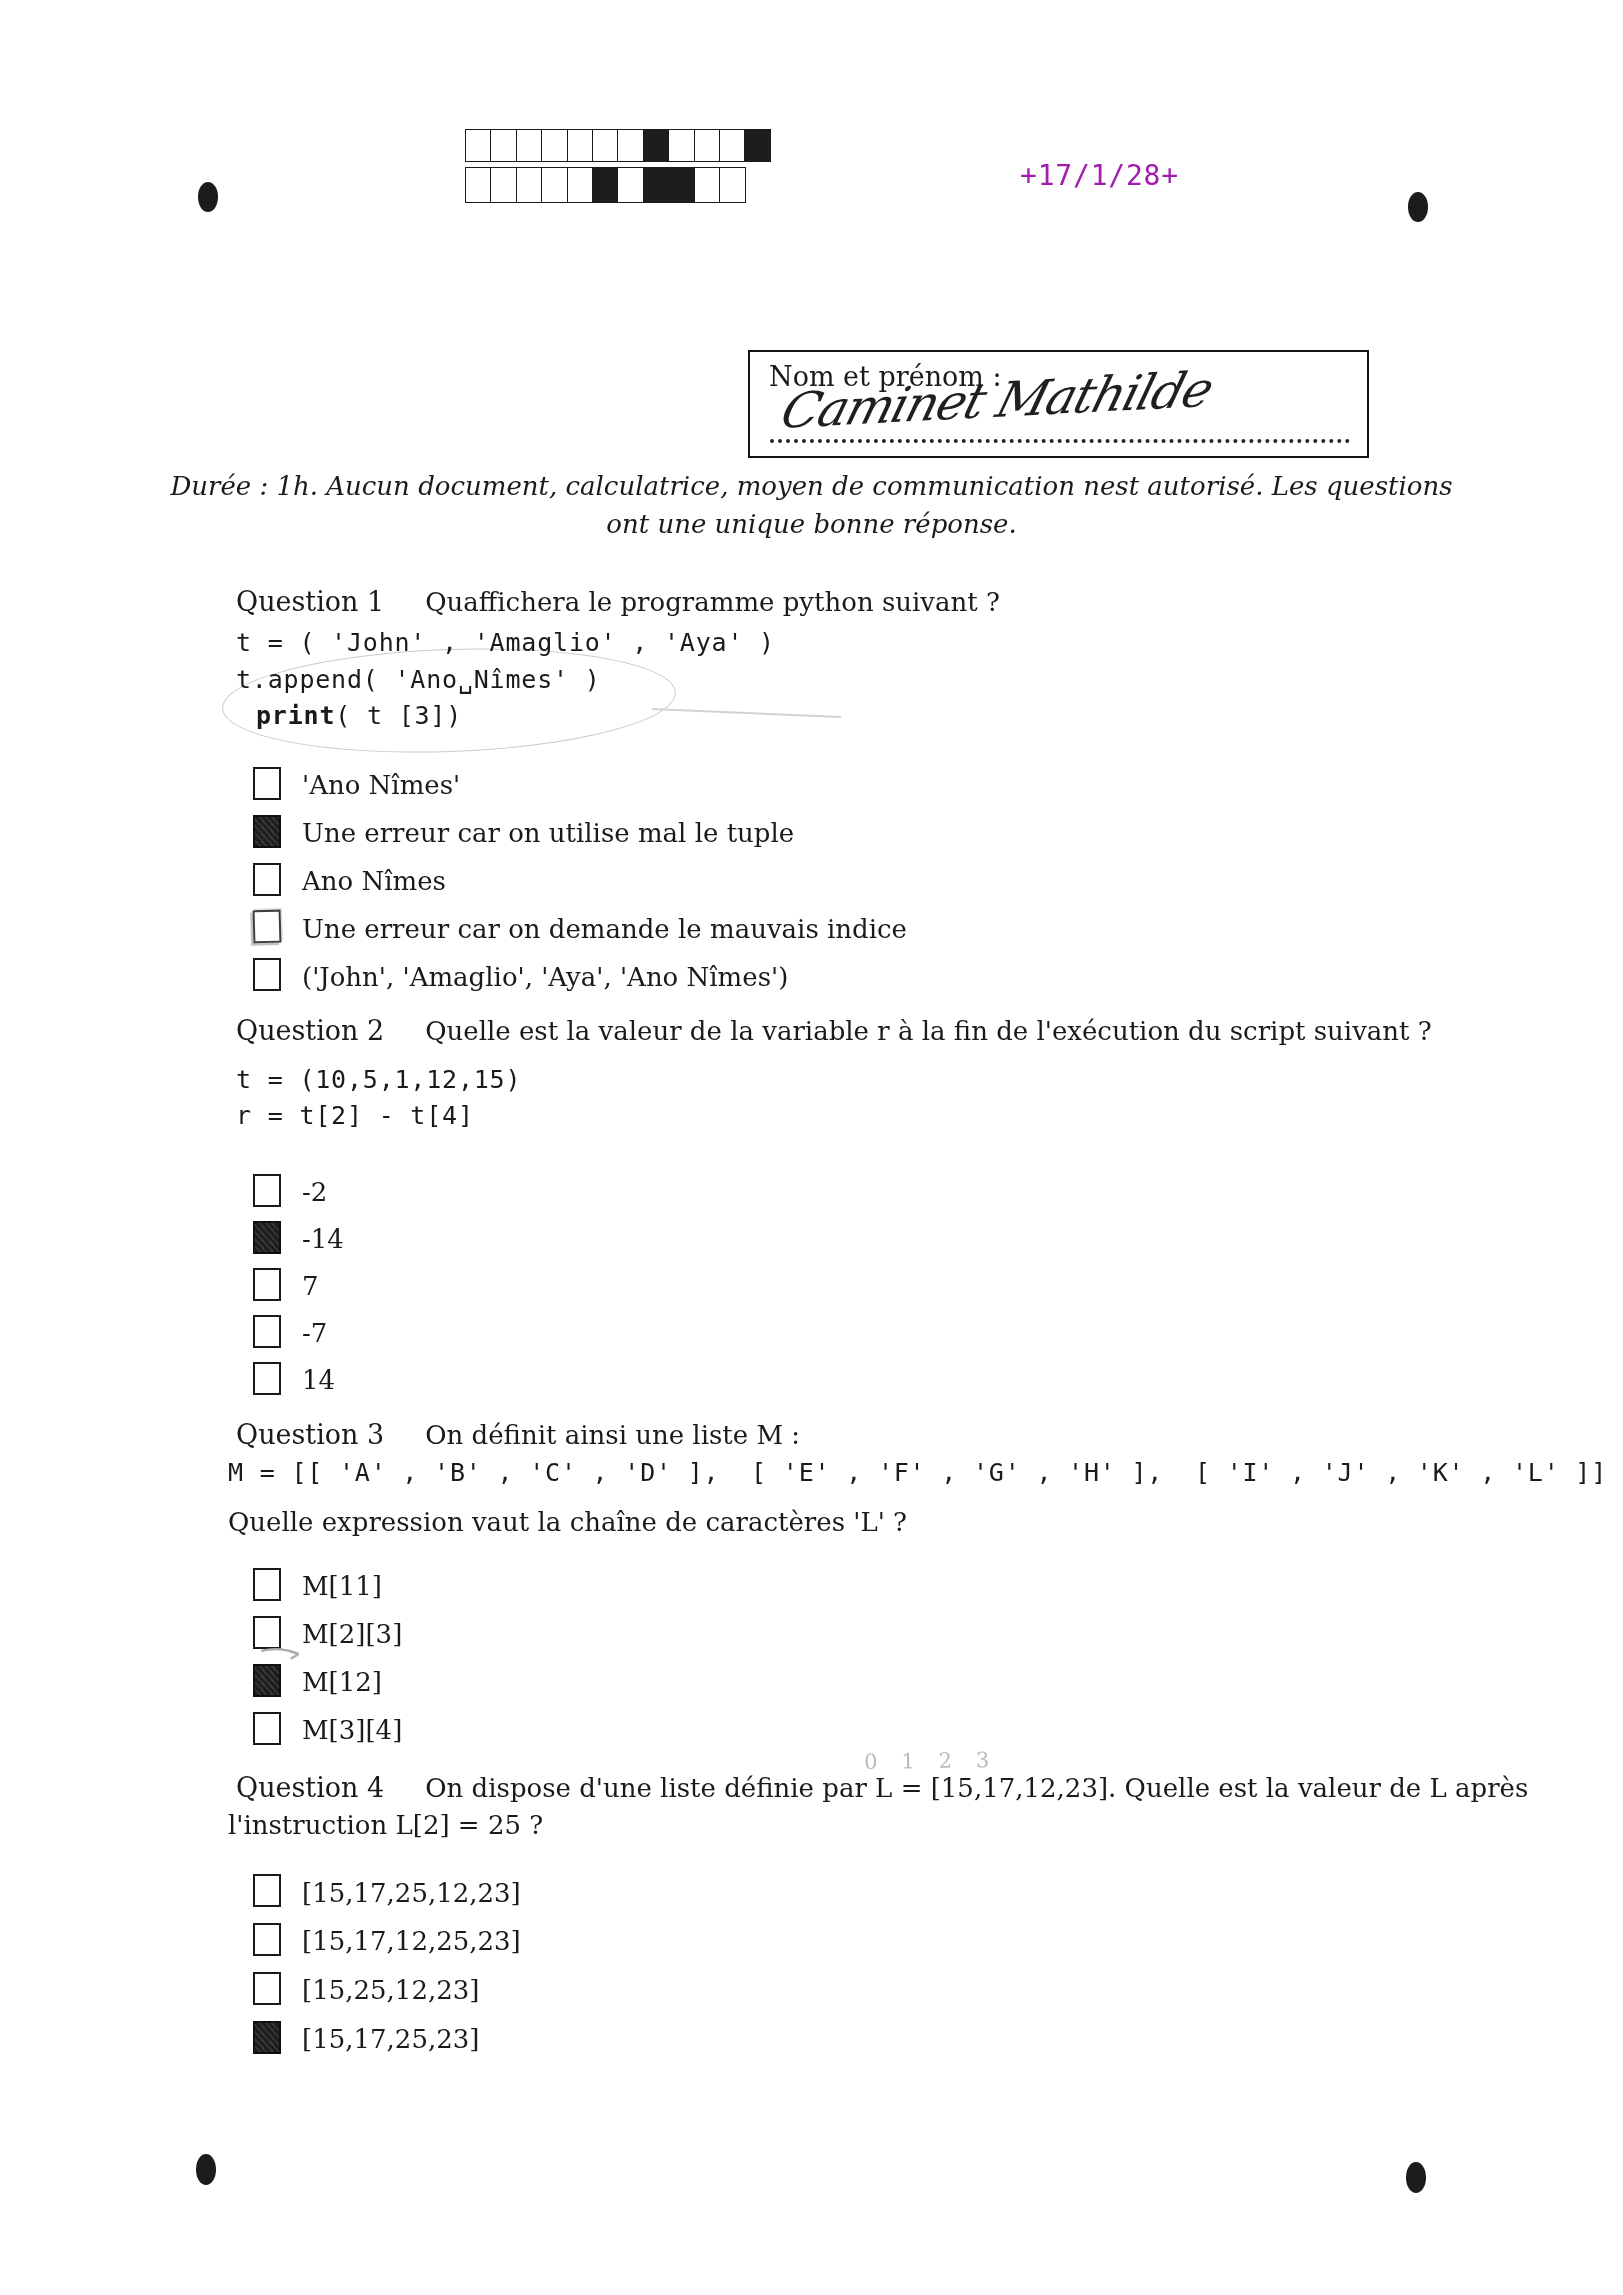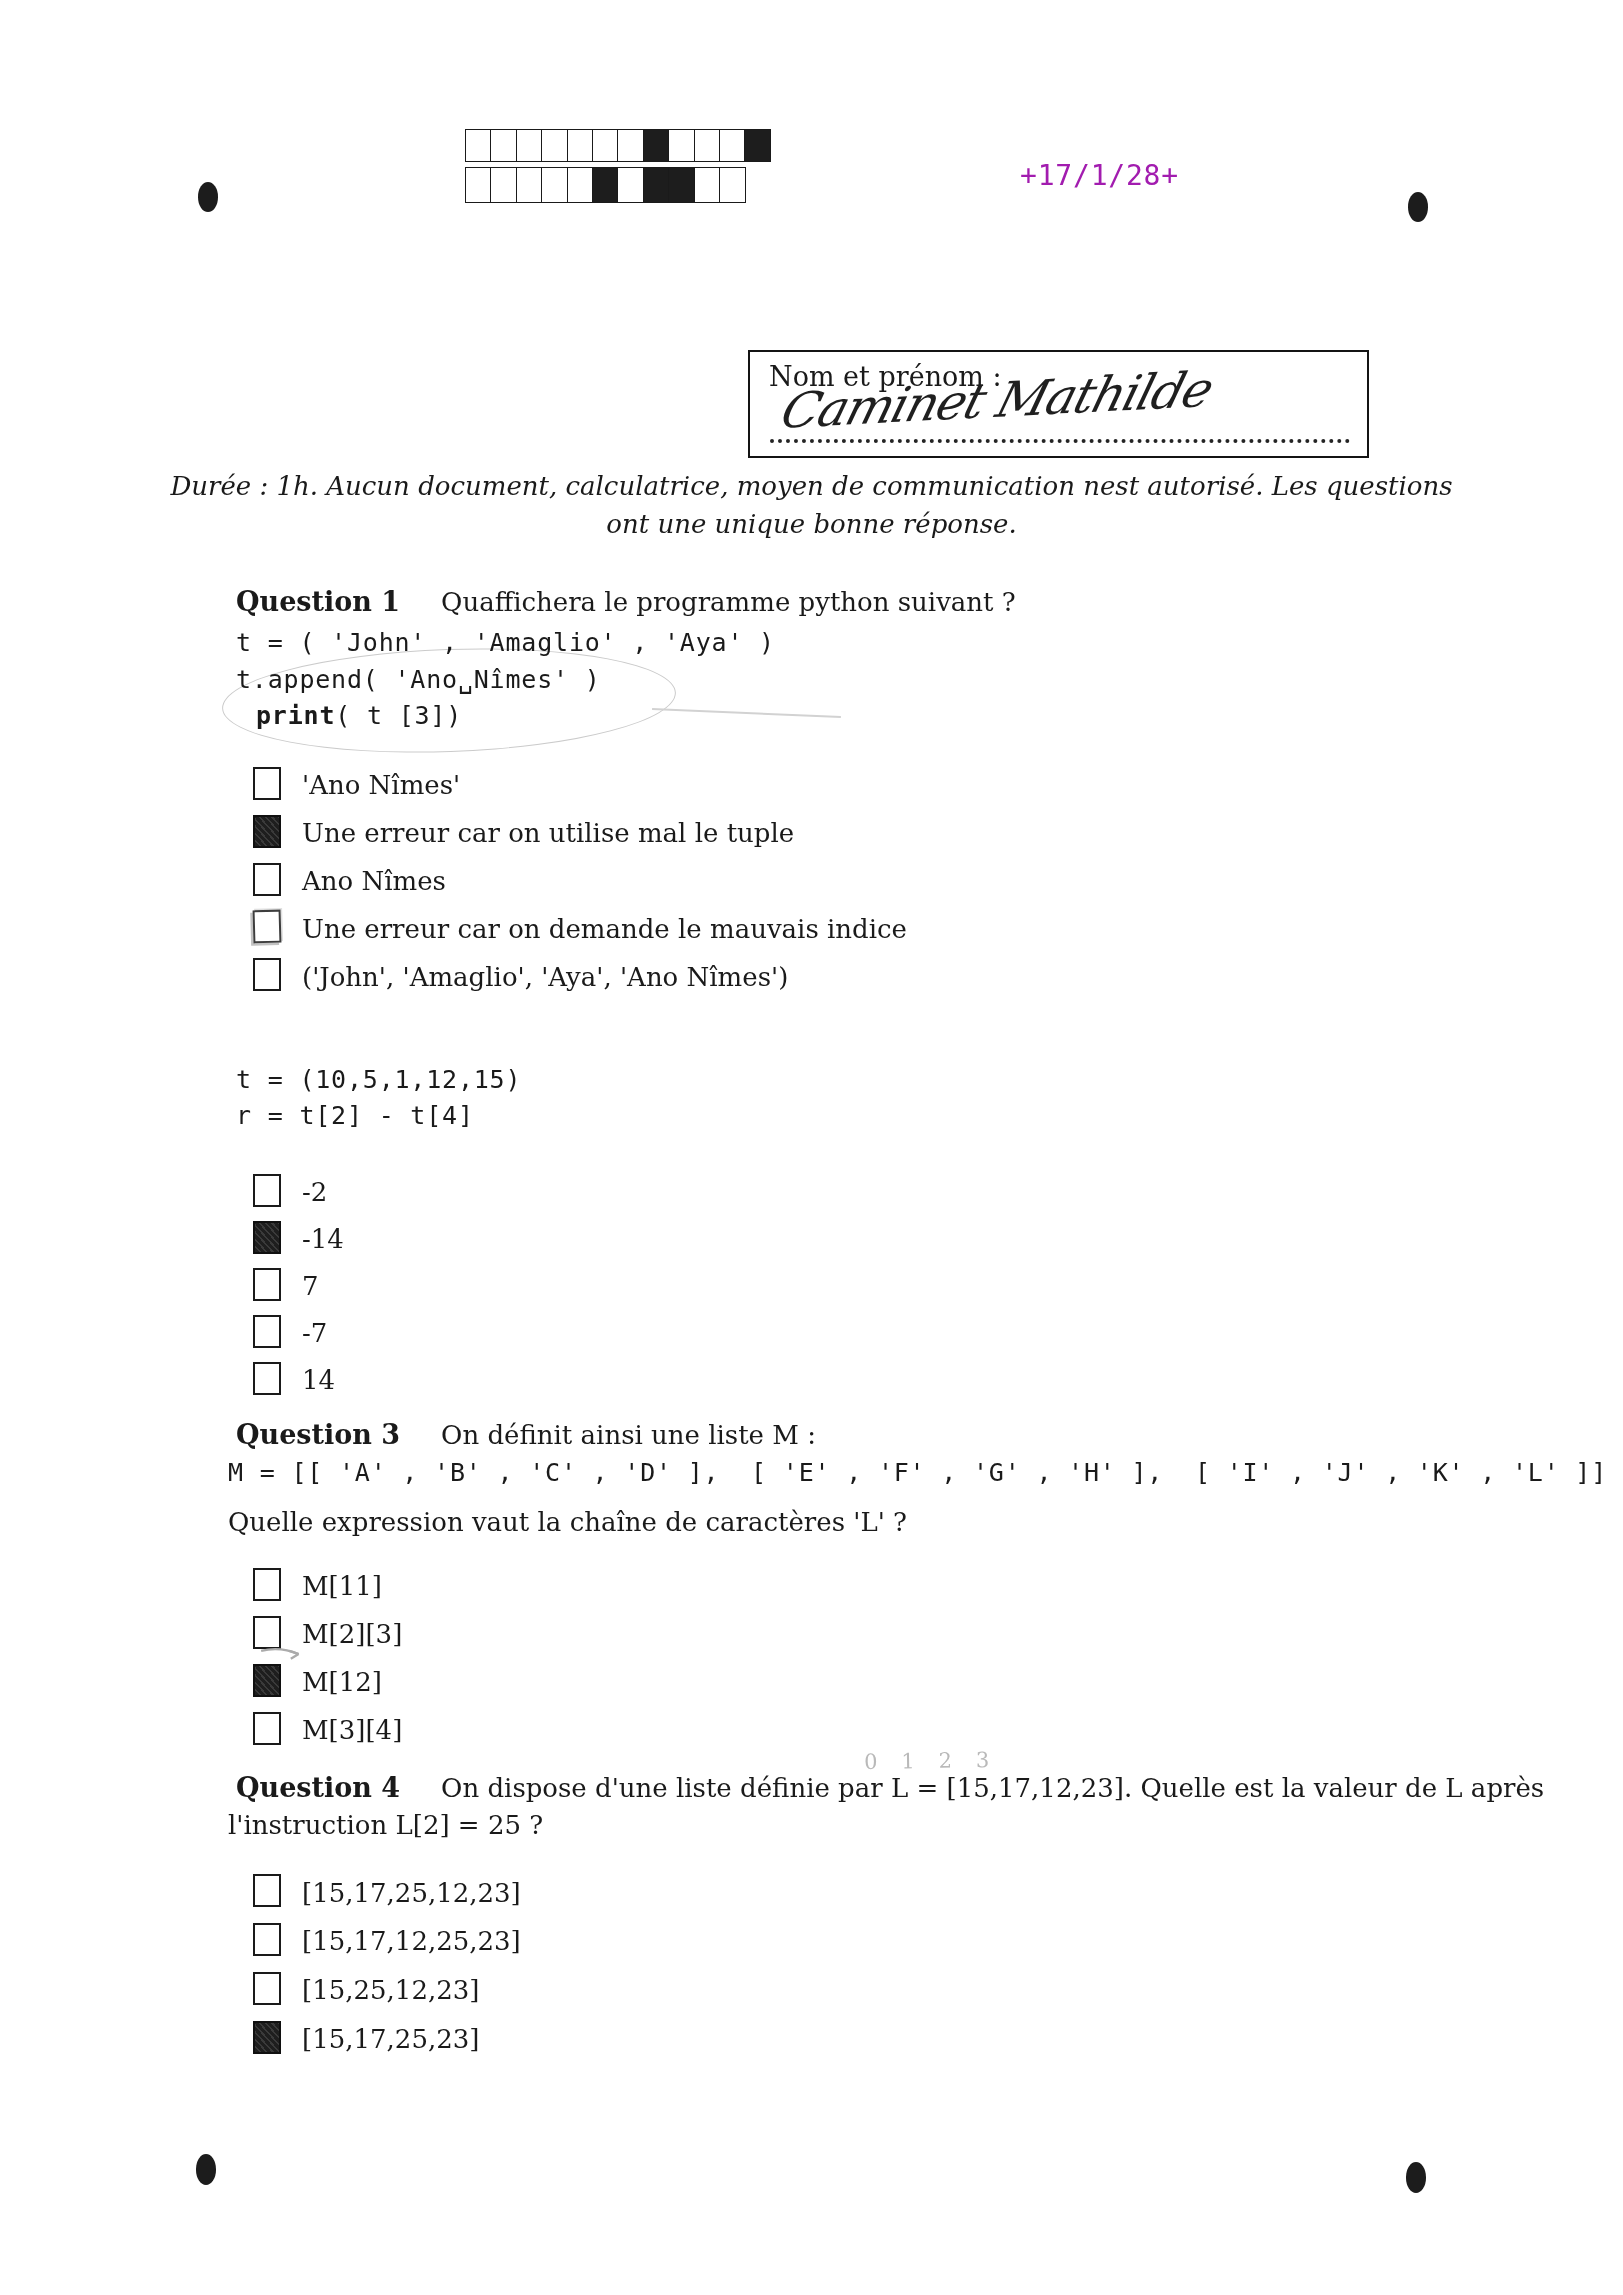--- a/index.html
+++ b/index.html
@@ -56,21 +56,21 @@
   }
   .sig-dots{
     position:absolute;left:20.4px;right:17.3px;bottom:12.6px;
     border-bottom:4.7px dotted #242424;
   }
 
   .instr{position:absolute;left:0;width:1623px;text-align:center;
     font-style:italic;font-size:26px;}
 
   .q-header{position:absolute;font-size:26px;white-space:nowrap;}
-  .q-label{font-weight:bold;font-size:27px;margin-top:48px;}
+  .q-label{font-weight:normal;font-size:27px;margin-top:48px;}
   .q-prompt{margin-left:41px;}
 
   .code-line{
     position:absolute;
     font-family:"DejaVu Sans Mono", monospace;
     font-size:25px;letter-spacing:0.8px;white-space:pre;
   }
   .kw{font-weight:bold;}
 
   
@@ -172,20 +172,23 @@
 
   <div class="opt-box" style="left:253px;top:863px;"></div>
   <div class="opt-label" style="left:302px;top:866px;">Ano Nîmes</div>
 
   <div class="opt-box pencil" style="left:253px;top:910px;"></div>
   <div class="opt-label" style="left:302px;top:914px;">Une erreur car on demande le mauvais indice</div>
 
   <div class="opt-box" style="left:253px;top:958px;"></div>
   <div class="opt-label" style="left:302px;top:962px;">('John', 'Amaglio', 'Aya', 'Ano Nîmes')</div>
 
+  <div class="q-header" style="left:236px;top:1015px;">
+    <span class="q-label">Question 2</span><span class="q-prompt">Quelle est la valeur de la variable r à la fin de l'exécution du script suivant ?</span>
+  </div>
 
   <div class="code-line" style="left:236px;top:1065px;">t = (10,5,1,12,15)</div>
   <div class="code-line" style="left:236px;top:1101px;">r = t[2] - t[4]</div>
 
   <div class="opt-box" style="left:253px;top:1174px;"></div>
   <div class="opt-label" style="left:302px;top:1177px;">-2</div>
 
   <div class="opt-box filled" style="left:253px;top:1221px;"></div>
   <div class="opt-label" style="left:302px;top:1224px;">-14</div>
 

